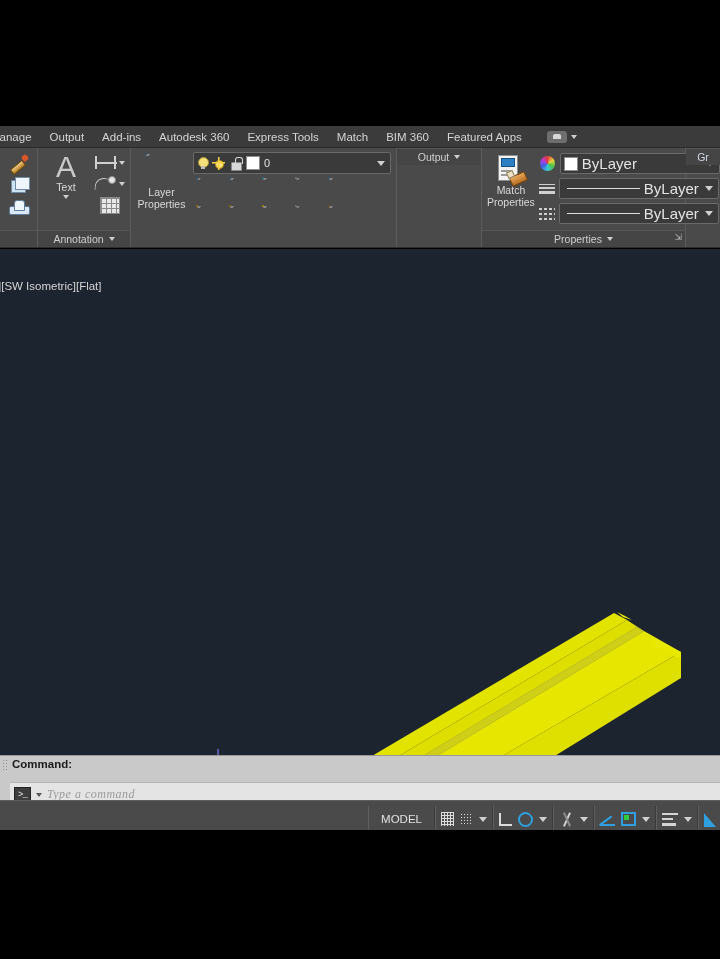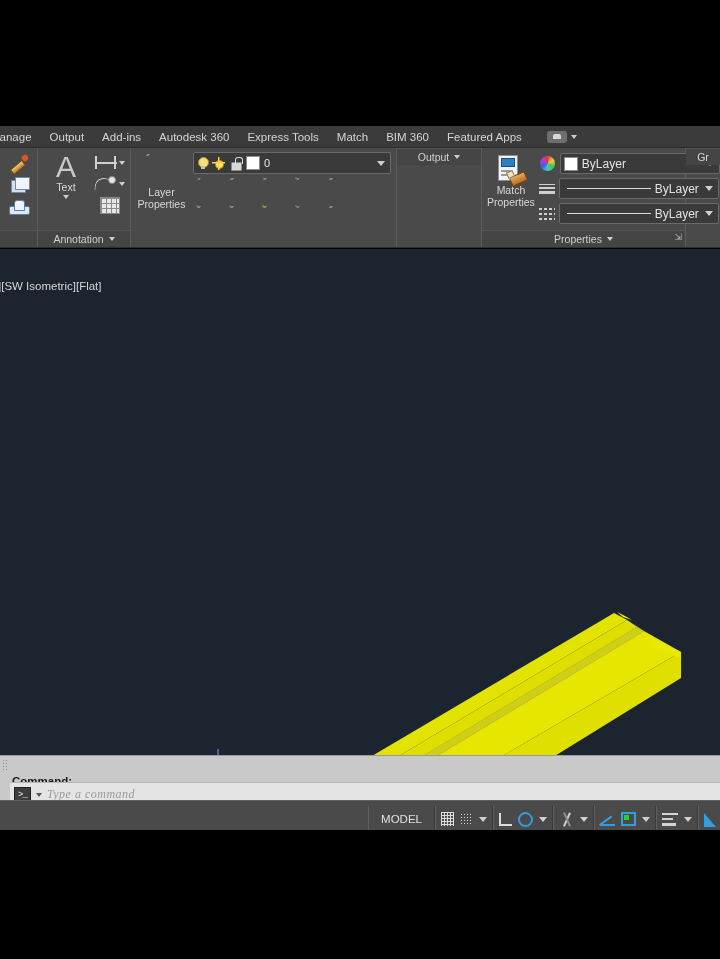--- a/index.html
+++ b/index.html
@@ -101,21 +101,21 @@
   .unlock::before{content:"";position:absolute;left:2px;top:5px;width:9px;height:7px;background:#d8d8d8;border:1px solid #8a8a8a;border-radius:1px;}
   .unlock::after{content:"";position:absolute;left:6px;top:0px;width:6px;height:6px;border:1.5px solid #d8d8d8;border-bottom:none;border-radius:3px 3px 0 0;}
   .colorswatch{width:14px;height:14px;background:#fff;border:1px solid #8d8d8d;}
   .combo-caret{width:0;height:0;border-left:4px solid transparent;border-right:4px solid transparent;border-top:5px solid #d0d0d0;margin-right:2px;}
 
   
   .prop-combo{
     width:160px;height:21px;background:#3a3a3a;border:1px solid #6a6a6a;border-radius:2px;
     display:flex;align-items:center;gap:4px;padding:0 3px;
   }
-  .prop-combo .txt{color:#e2e2e2;font-size:12px;flex:1;text-align:right;padding-right:2px;}
+  .prop-combo .txt{color:#e2e2e2;font-size:15px;flex:1;text-align:right;padding-right:2px;}
   .prop-combo .ltline{flex:1;height:1px;background:#dcdcdc;margin-left:4px;}
   .prop-combo.lt .txt{flex:none;}
 
   
   .mp-icon{width:30px;height:30px;position:relative;}
   .mp-icon .sheet{position:absolute;left:2px;top:1px;width:20px;height:26px;background:#f3f3f3;border:1px solid #8d8d8d;}
   .mp-icon .blue{position:absolute;left:5px;top:4px;width:14px;height:9px;background:#2f7fc4;border:1px solid #14537f;}
   .mp-icon .ln{position:absolute;left:5px;width:11px;height:2px;background:#9a9a9a;}
   .mp-icon .ln1{top:16px;} .mp-icon .ln2{top:20px;width:7px;}
   .mp-icon .brush{position:absolute;right:-1px;bottom:0px;width:17px;height:10px;background:linear-gradient(#e8a95b,#b86f22);border:1px solid #7b4712;transform:rotate(-24deg);border-radius:2px;}
@@ -177,21 +177,21 @@
   .viewport {
     position:absolute; left:0; top:249px; width:720px; height:506px;
     background:#1c2430; overflow:hidden;
   }
   .vp-label { position:absolute; left:-2px; top:31px; color:#d4d4d4; font-size:11.5px; white-space:nowrap; }
 
   
   .cmdline { position:absolute; left:0; top:755px; width:720px; height:52px; background:#c9c9c9; border-top:1px solid #9a9a9a; }
   .cmd-grip { position:absolute; left:2px; top:3px; width:6px; height:12px;
      background-image: radial-gradient(#8f8f8f 35%, transparent 36%); background-size:3px 3px; }
-  .cmd-hist { position:absolute; left:12px; top:19px; color:#1a1a1a; font-size:11.5px; font-weight:bold; }
+  .cmd-hist { position:absolute; left:12px; top:2px; color:#1a1a1a; font-size:11.5px; font-weight:bold; }
   .cmd-input { position:absolute; left:10px; top:26px; right:0; height:24px; background:#e4e4e4; border-top:1px solid #b5b5b5; display:flex; align-items:center; gap:5px; padding-left:4px; }
   .cmd-prompt { width:17px;height:15px;background:#3d3d3d;border:1px solid #222;color:#eaeaea;font-family:"Liberation Mono",monospace;font-size:9px;display:flex;align-items:center;justify-content:center;letter-spacing:-1px;}
   .cmd-caret{width:0;height:0;border-left:3.5px solid transparent;border-right:3.5px solid transparent;border-top:4.5px solid #555;}
   .cmd-ph { color:#9a9a9a; font-size:12px; font-style:italic; font-family:"Liberation Serif", serif; letter-spacing:0.5px; }
 
   
   .statusbar { position:absolute; left:0; top:800px; width:720px; height:37px; background:#4a4a4a; border-top:1px solid #5e5e5e; display:flex; align-items:center; }
   .sb-spacer { flex:1; }
   .sb-group { height:26px; display:flex; align-items:center; border-left:1px solid #5f5f5f; border-right:1px solid #3a3a3a; padding:0 5px; gap:6px; }
   .sb-model { color:#e0e0e0; font-size:11.5px; padding:0 7px; }

